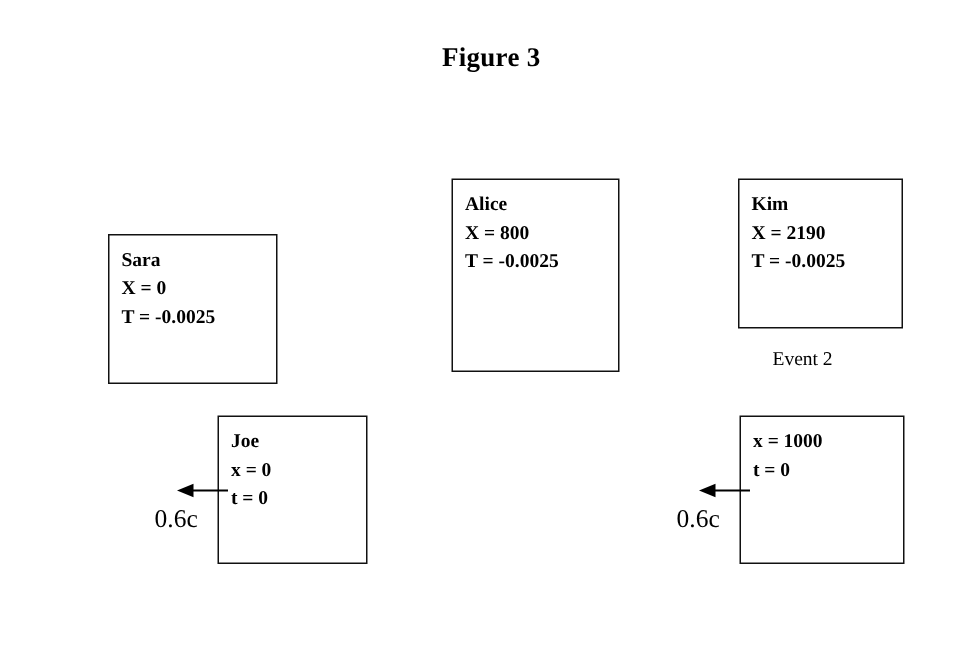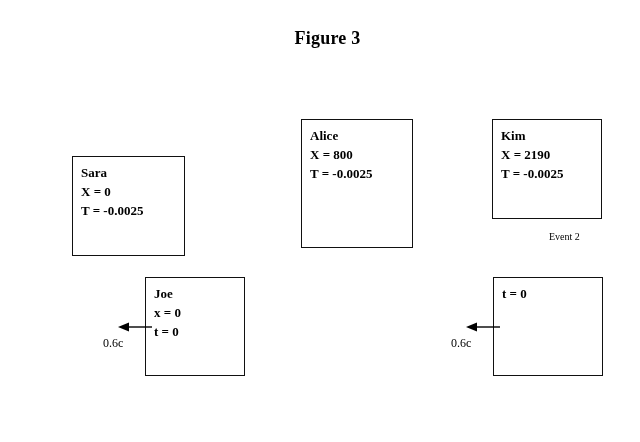--- a/index.html
+++ b/index.html
@@ -49,43 +49,43 @@
   
   #box-sara  { left: 72px;  top: 119px; width: 113px; height: 100px; margin-top: 37px; }
   #box-alice { left: 301px; top: 119px; width: 112px; height: 129px; }
   #box-kim   { left: 492px; top: 119px; width: 110px; height: 100px; }
   
   #box-joe   { left: 145px; top: 277px; width: 100px; height: 99px; }
   #box-bob   { left: 493px; top: 277px; width: 110px; height: 99px; }
 
   .event-label {
     position: absolute;
-    left: 549px;
+    left: 515px;
     top: 231px;
-    font-size: 10px;
+    font-size: 13px;
     font-weight: normal;
     white-space: nowrap;
   }
 
   
   .arrow-group {
     position: absolute;
     width: 40px;
     height: 14px;
   }
   #arrow-joe { left: 118px; top: 320px; }
   #arrow-bob { left: 466px; top: 320px; }
   .arrow-group svg {
     display: block;
     width: 40px;
     height: 14px;
   }
   .speed-label {
     position: absolute;
-    font-size: 12px;
+    font-size: 17px;
     font-weight: normal;
     white-space: nowrap;
   }
   #speed-joe { left: 103px; top: 336px; }
   #speed-bob { left: 451px; top: 336px; }
 </style>
 </head>
 <body>
 
 <div id="figure-root">
@@ -121,20 +121,21 @@
   <div class="frame-box" id="box-joe">
     <div class="box-lines">
       <span class="ln">Joe</span>
       <span class="ln">x = 0</span>
       <span class="ln">t = 0</span>
     </div>
   </div>
 
   <div class="frame-box" id="box-bob">
     <div class="box-lines">
+      <span class="ln">x = 1000</span>
       <span class="ln">t = 0</span>
     </div>
   </div>
 
   <div class="arrow-group" id="arrow-joe">
     <svg viewBox="0 0 40 14">
       <line x1="9" y1="7" x2="34" y2="7" stroke="#000000" stroke-width="1.4"></line>
       <polygon points="0,7 11,2.5 11,11.5" fill="#000000"></polygon>
     </svg>
   </div>

